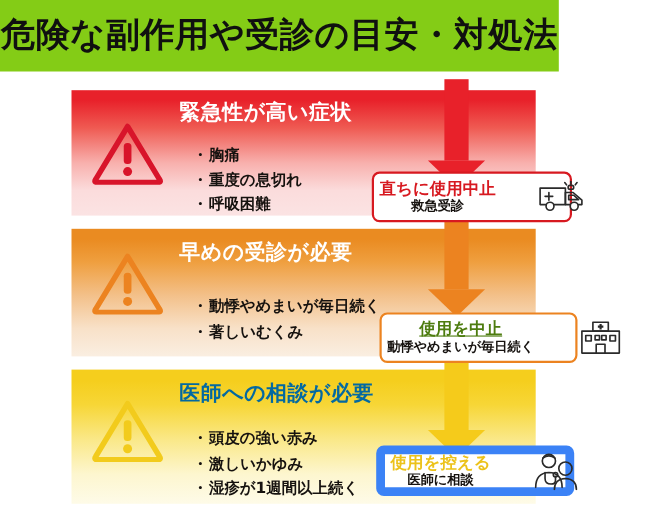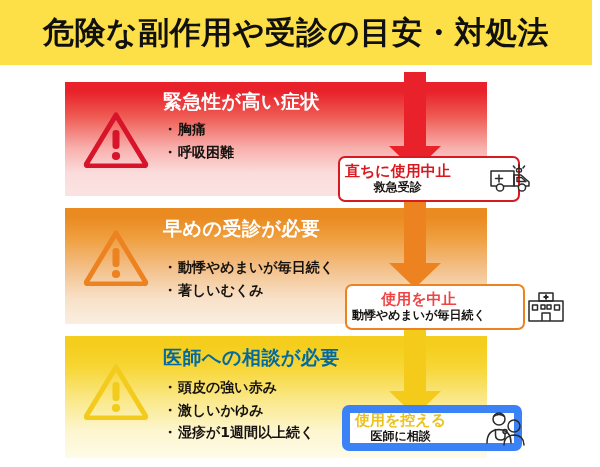--- a/index.html
+++ b/index.html
@@ -19,23 +19,23 @@
     width: 600px;
     height: 467px;
     background: #ffffff;
   }
 
   
   .title-banner {
     position: absolute;
     left: 0;
     top: 0;
-    width: 592px;
+    width: 508px;
     height: 65px;
-    background: #fde047;
+    background: #84cc16;
     display: flex;
     align-items: center;
     justify-content: center;
   }
   .title-text {
     font-size: 31px;
     font-weight: bold;
     color: #101010;
     letter-spacing: 0.5px;
     line-height: 1;
@@ -96,21 +96,21 @@
   }
   .panel-1 .sec-heading { top: 7px; }
   .panel-2 .sec-heading { top: 8px; text-align: right; }
   .panel-3 .sec-heading { top: 9px; color: #0369a1; }
 
   
   .sym-list {
     position: absolute;
     z-index: 3;
     left: 98px;
-    margin: 0;
+    margin: 12px;
     padding: 0;
     list-style: none;
   }
   .panel-1 .sym-list { top: 36px; }
   .panel-2 .sym-list { top: 48px; }
   .panel-3 .sym-list { top: 40px; }
 
   .sym-list li {
     font-size: 14px;
     font-weight: bold;
@@ -183,21 +183,21 @@
   }
   .action-sub {
     font-size: 12px;
     font-weight: bold;
     color: #16120f;
     line-height: 1.2;
     white-space: nowrap;
     font-family: "DejaVu Sans", "Liberation Sans", sans-serif;
   }
   #action-1 .action-main { color: #d71920; }
-  #action-2 .action-main { color: #ef4444; }
+  #action-2 .action-main { color: #4d7c0f; text-decoration: underline; }
   #action-3 .action-main { color: #ecc21a; }
 
   .action-icon {
     width: 48px;
     height: 36px;
     margin-right: 6px;
     flex: 0 0 auto;
     display: flex;
     align-items: center;
     justify-content: center;
@@ -220,20 +220,21 @@
         <path d="M33 5 L62 53 Q64 56 60 56 L6 56 Q2 56 4 53 Z" fill="none" stroke="#d8142a" stroke-width="5" stroke-linejoin="round"></path>
         <rect x="29.5" y="20" width="7" height="19" rx="3.2" fill="#d8142a"></rect>
         <circle cx="33" cy="46" r="4.1" fill="#d8142a"></circle>
       </svg>
     </div>
 
     <div class="sec-heading">緊急性が高い症状</div>
 
     <ul class="sym-list">
       <li>胸痛</li>
+      <li>重度の息切れ</li>
       <li>呼吸困難</li>
     </ul>
   </div>
 
   <div class="panel panel-2">
     <div class="panel-bg"></div>
 
     <div class="warn-icon">
       <svg width="66" height="58" viewBox="0 0 66 58">
         <path d="M33 5 L62 53 Q64 56 60 56 L6 56 Q2 56 4 53 Z" fill="none" stroke="#ec8320" stroke-width="5" stroke-linejoin="round"></path>

